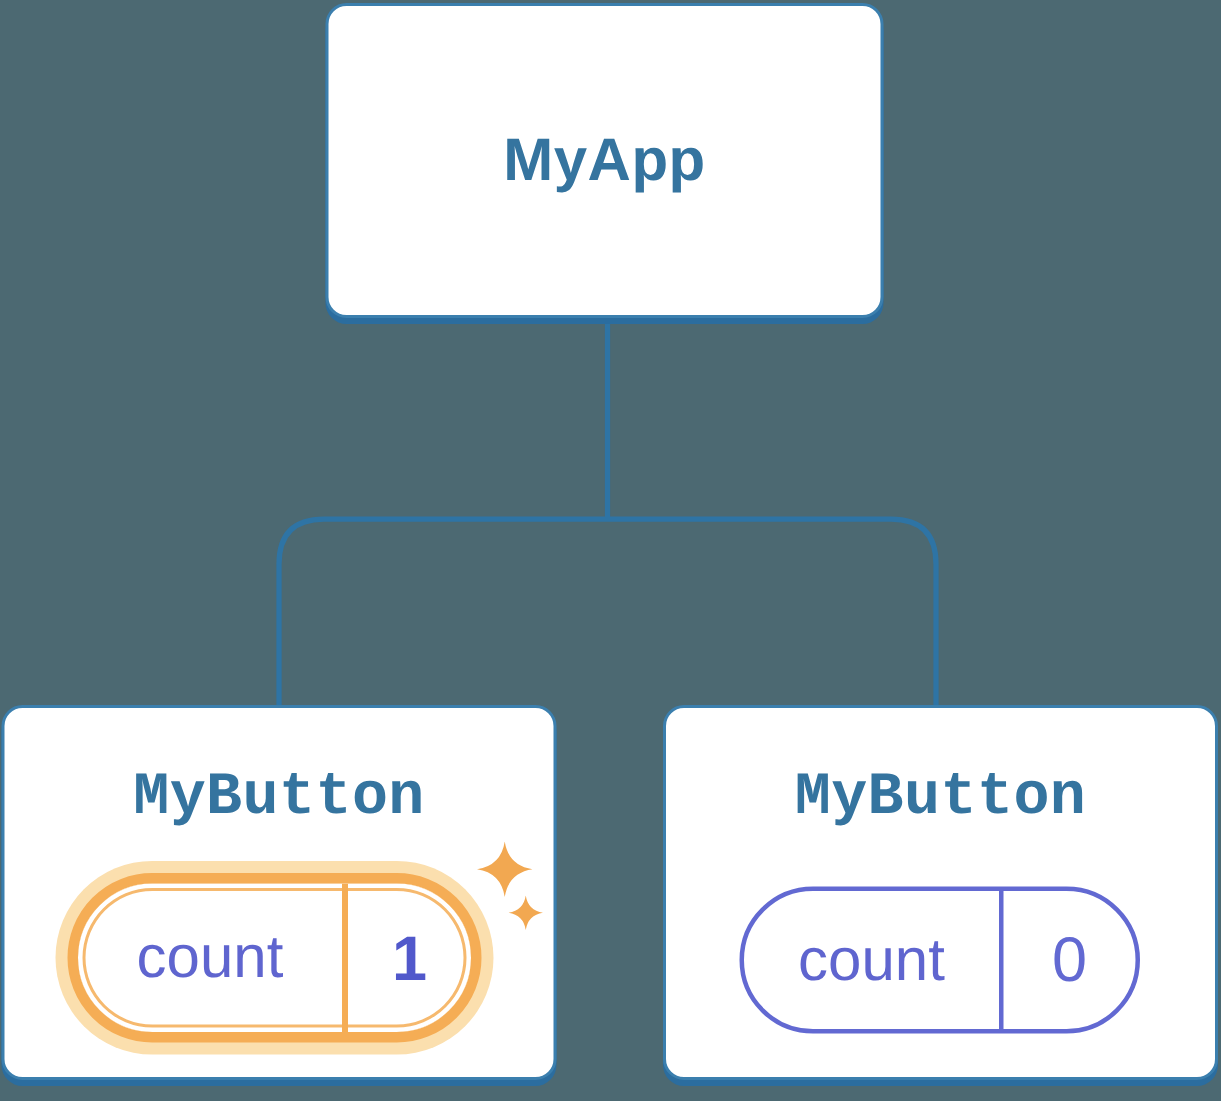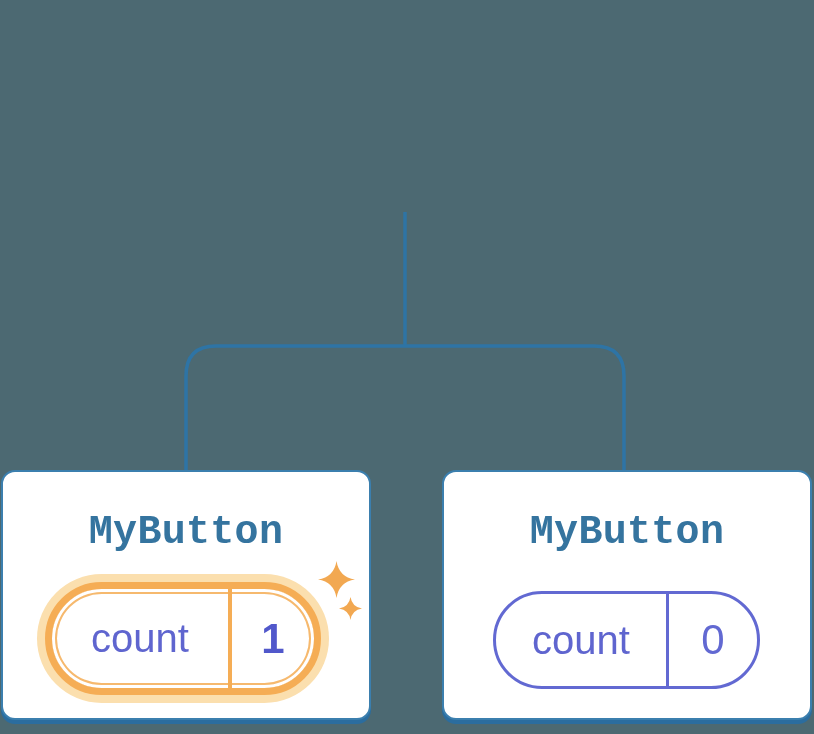--- a/index.html
+++ b/index.html
@@ -121,20 +121,23 @@
 </head>
 <body>
 
 <div class="stage">
 
   <svg class="connectors" viewBox="0 0 814 734" xmlns="http://www.w3.org/2000/svg">
     <path d="M 405 212 L 405 346" fill="none" stroke="#2e74a5" stroke-width="3.5"></path>
     <path d="M 186 470 L 186 376 Q 186 346 216 346 L 594 346 Q 624 346 624 376 L 624 470" fill="none" stroke="#2e74a5" stroke-width="3.5"></path>
   </svg>
 
+  <div class="node node-root">
+    <span class="node-title">MyApp</span>
+  </div>
 
   <div class="node node-child-left">
     <div class="node-title child-title">MyButton</div>
 
     <div class="pill pill-highlighted">
       <div class="pill-section pill-key-section">
         <span class="pill-key">count</span>
       </div>
       <div class="pill-divider-orange"></div>
       <div class="pill-section pill-value-section-left">

